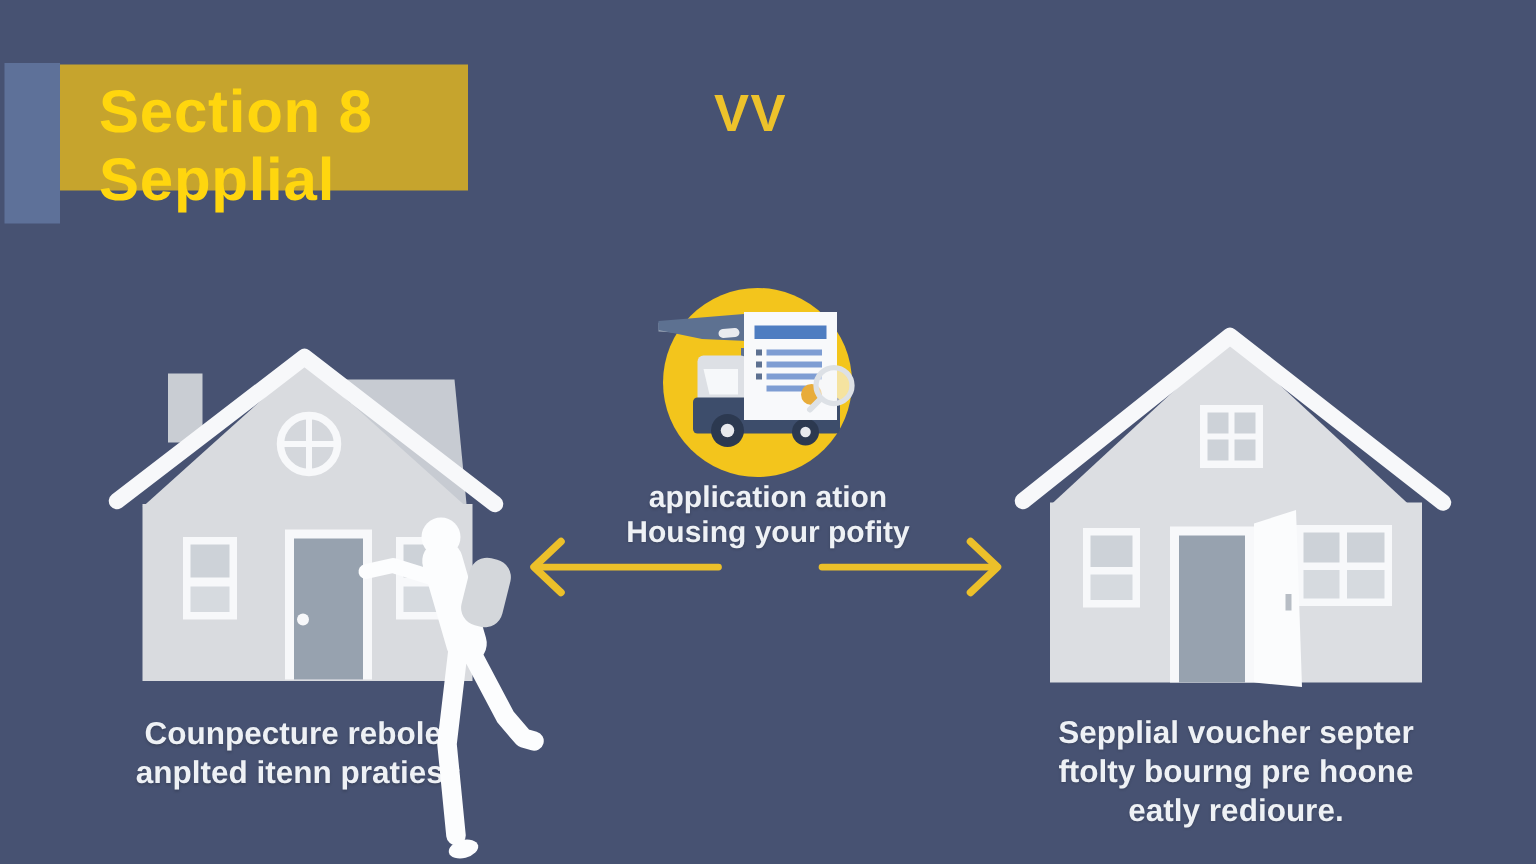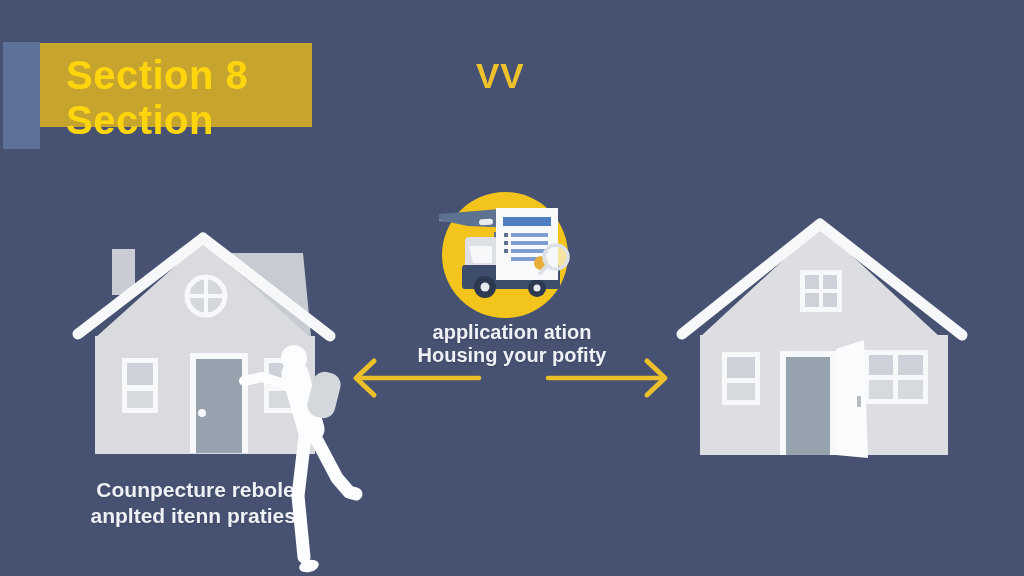--- a/index.html
+++ b/index.html
@@ -30,27 +30,32 @@
   svg{display:block;overflow:visible;}
 </style>
 </head>
 <body>
 
 <div class="stage">
 
   <div class="abs accent-rect"></div>
   <div class="abs banner">
     <div>Section 8</div>
-    <div>Section</div>
+    <div>Sepplial</div>
   </div>
   <div class="abs watermark">VV</div>
 
   <div class="abs caption left-caption">
     <div>Counpecture rebolet</div>
     <div>anplted itenn pratiess</div>
+  </div>
+  <div class="abs caption right-caption">
+    <div>Sepplial voucher septer</div>
+    <div>ftolty bourng pre hoone</div>
+    <div>eatly redioure.</div>
   </div>
 
   <svg class="abs" style="left:340px;top:350px;" width="345" height="55" viewBox="340 350 345 55">
     <g stroke="#ecc02a" fill="none" stroke-linecap="round" stroke-linejoin="round">
       <path d="M374,361 L356,378 L374,395" stroke-width="5"></path>
       <path d="M358,378 L479,378" stroke-width="4.5"></path>
       <path d="M548,378 L663,378" stroke-width="4.5"></path>
       <path d="M647,361 L665,378 L647,395" stroke-width="5"></path>
     </g>
   </svg>

